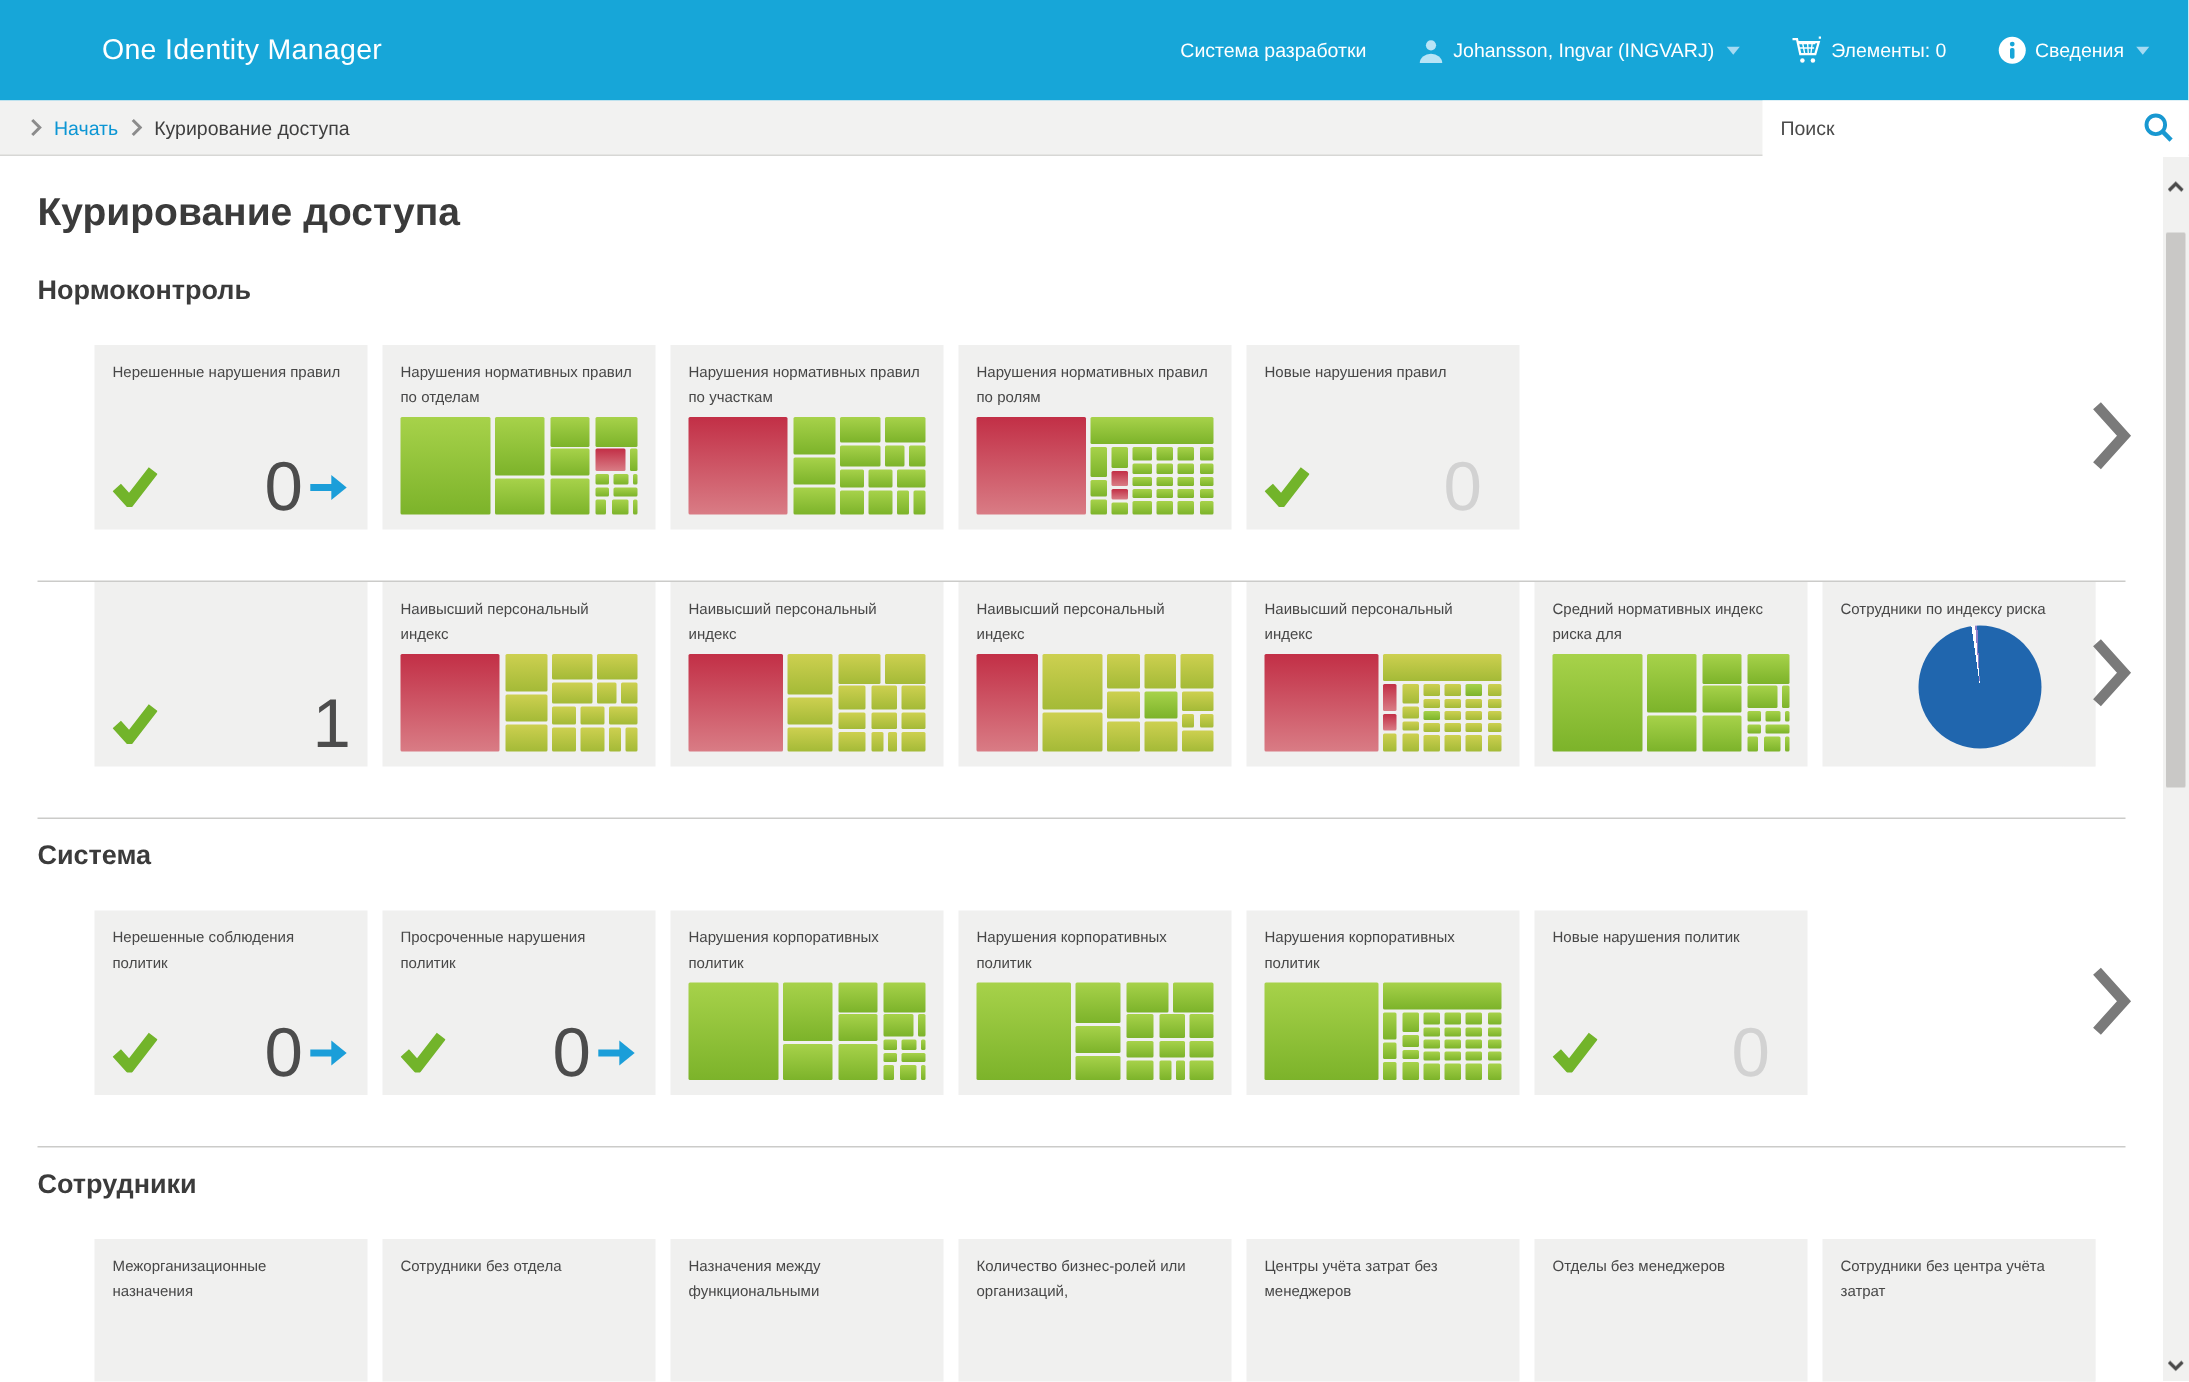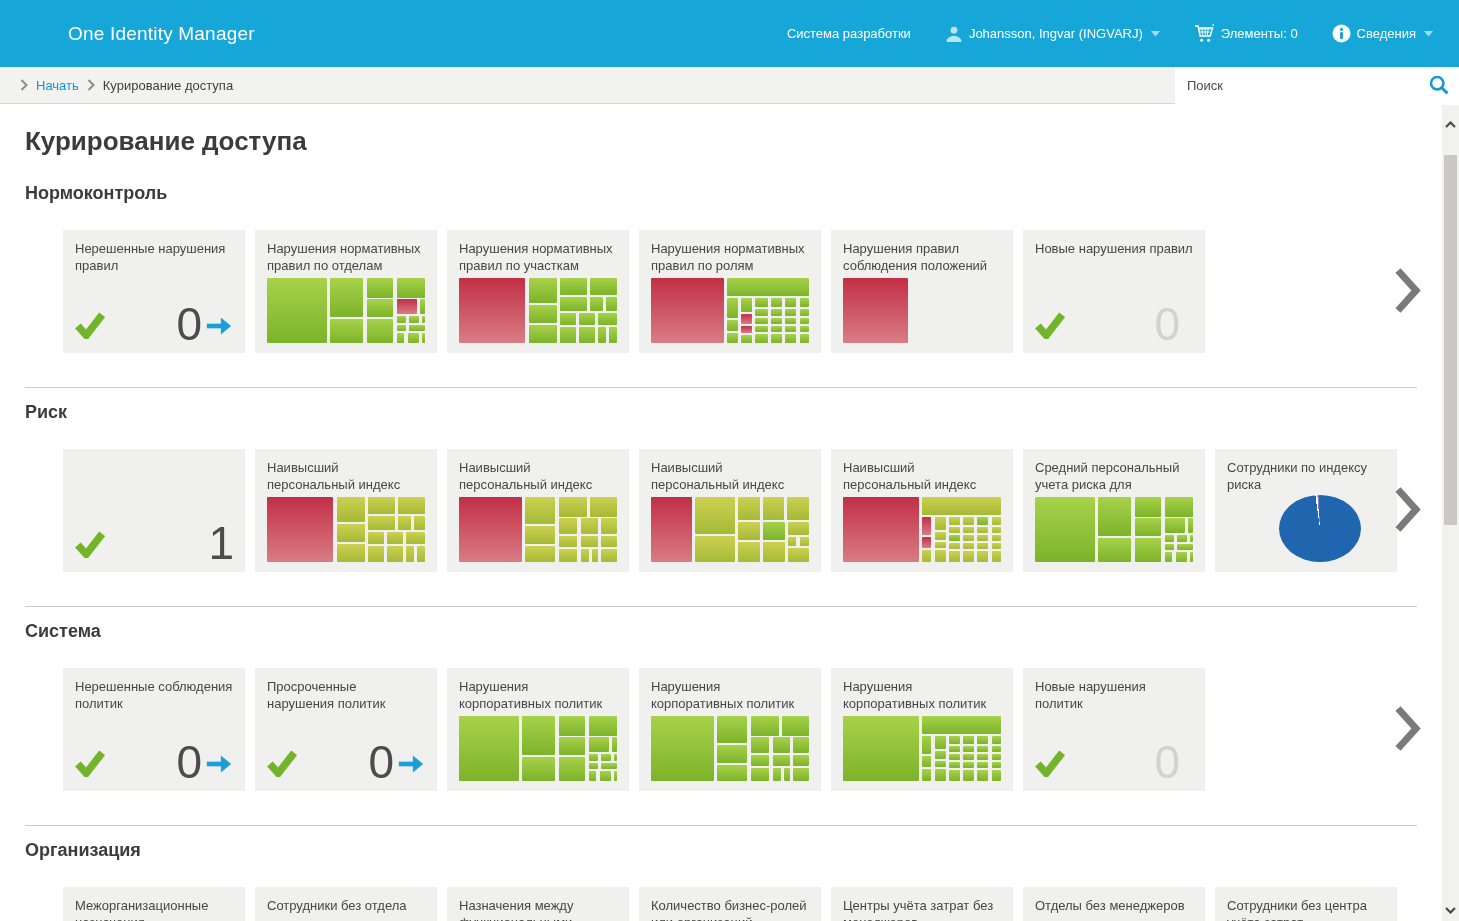--- a/index.html
+++ b/index.html
@@ -35,21 +35,21 @@
 
   
   .main { width:1443px; padding:16px 0 0 25px; }
   .page-title { font-size:26px; font-weight:600; color:#3b3b3b; margin:6px 0 26px; }
   .section-title { font-size:18px; font-weight:700; color:#3b3b3b; margin:14px 0 26px; }
   .section-rule { border:0; border-top:1px solid #cbcbc9; margin:34px 0 0; width:1392px; }
 
   .cardrow { position:relative; margin-left:38px; display:flex; gap:10px; width:1344px; }
   .card { width:182px; height:123px; background:#f0f0ef; padding:10px 12px;
           display:flex; flex-direction:column; position:relative; overflow:hidden; cursor:pointer; }
-  .card-title { font-size:13px; line-height:17px; color:#474747; }
+  .card-title { font-size:10px; line-height:17px; color:#474747; }
   .grow { flex:1; }
   .fade::after { content:""; position:absolute; top:0; right:0; width:28px; height:100%;
                  background:linear-gradient(90deg, rgba(240,240,239,0), #f0f0ef 80%); }
 
   .counter-bottom { display:flex; align-items:flex-end; }
   .big-num { margin-left:auto; font-size:46px; line-height:38px; font-weight:300;
              color:#4c4c4c; letter-spacing:-1px; }
   .big-num.muted { color:#d2d2d2; margin-right:14px; }
   .go-arrow { margin-left:4px; margin-bottom:2px; }
 
@@ -232,41 +232,34 @@
             <div class="cell c-green" style="left: 76%; top: 74%; width: 7%; height: 9%;"></div>
             <div class="cell c-green" style="left: 85%; top: 74%; width: 7%; height: 9%;"></div>
             <div class="cell c-green" style="left: 94%; top: 74%; width: 6%; height: 9%;"></div>
             <div class="cell c-green" style="left: 66%; top: 86%; width: 8%; height: 14%;"></div>
             <div class="cell c-green" style="left: 76%; top: 86%; width: 7%; height: 14%;"></div>
             <div class="cell c-green" style="left: 85%; top: 86%; width: 7%; height: 14%;"></div>
             <div class="cell c-green" style="left: 94%; top: 86%; width: 6%; height: 14%;"></div>
           </div>
         </div>
         <div class="card">
-          <div class="card-title">Нарушения правил соблюдения положений</div>
-          <div class="treemap">
-            <div class="cell c-red" style="left: 0%; top: 0%; width: 41%; height: 100%;"></div>
-          </div>
-        </div>
-        <div class="card">
           <div class="card-title">Новые нарушения правил</div>
           <div class="grow"></div>
           <div class="counter-bottom">
             <span><svg width="30" height="28" viewBox="0 0 32 30">
                 <path d="M3 16 L12 26 L29 4" fill="none" stroke="#72b42a" stroke-width="8"></path>
               </svg></span>
             <span class="big-num muted">0</span>
           </div>
         </div>
         <button class="row-next"><svg width="27" height="48" viewBox="0 0 27 48">
             <path d="M4 4 L22 24 L4 44" fill="none" stroke="#7a7a7a" stroke-width="7"></path>
           </svg></button>
       </div>
       <hr class="section-rule">
-      <h2 class="section-title">Риск</h2>
       <div class="cardrow">
         <div class="card">
           <div class="grow"></div>
           <div class="counter-bottom">
             <span><svg width="30" height="28" viewBox="0 0 32 30">
                 <path d="M3 16 L12 26 L29 4" fill="none" stroke="#72b42a" stroke-width="8"></path>
               </svg></span>
             <span class="big-num">1</span>
           </div>
         </div>
@@ -359,21 +352,21 @@
             <div class="cell c-olive" style="left: 76%; top: 71%; width: 7%; height: 9%;"></div>
             <div class="cell c-olive" style="left: 85%; top: 71%; width: 7%; height: 9%;"></div>
             <div class="cell c-olive" style="left: 94%; top: 71%; width: 6%; height: 9%;"></div>
             <div class="cell c-olive" style="left: 67%; top: 83%; width: 7%; height: 17%;"></div>
             <div class="cell c-olive" style="left: 76%; top: 83%; width: 7%; height: 17%;"></div>
             <div class="cell c-olive" style="left: 85%; top: 83%; width: 7%; height: 17%;"></div>
             <div class="cell c-olive" style="left: 94%; top: 83%; width: 6%; height: 17%;"></div>
           </div>
         </div>
         <div class="card">
-          <div class="card-title">Средний персональный учета риска для</div>
+          <div class="card-title">Средний нормативных индекс риска для</div>
           <div class="treemap">
             <div class="cell c-green" style="left: 0%; top: 0%; width: 38%; height: 100%;"></div>
             <div class="cell c-green" style="left: 40%; top: 0%; width: 21%; height: 60%;"></div>
             <div class="cell c-green" style="left: 40%; top: 63%; width: 21%; height: 37%;"></div>
             <div class="cell c-green" style="left: 63%; top: 0%; width: 17%; height: 30%;"></div>
             <div class="cell c-green" style="left: 82%; top: 0%; width: 18%; height: 30%;"></div>
             <div class="cell c-green" style="left: 63%; top: 33%; width: 17%; height: 27%;"></div>
             <div class="cell c-green" style="left: 82%; top: 33%; width: 13%; height: 23%;"></div>
             <div class="cell c-green" style="left: 97%; top: 33%; width: 3%; height: 23%;"></div>
             <div class="cell c-green" style="left: 63%; top: 63%; width: 17%; height: 37%;"></div>
@@ -511,21 +504,21 @@
                 <path d="M3 16 L12 26 L29 4" fill="none" stroke="#72b42a" stroke-width="8"></path>
               </svg></span>
             <span class="big-num muted">0</span>
           </div>
         </div>
         <button class="row-next"><svg width="27" height="48" viewBox="0 0 27 48">
             <path d="M4 4 L22 24 L4 44" fill="none" stroke="#7a7a7a" stroke-width="7"></path>
           </svg></button>
       </div>
       <hr class="section-rule">
-      <h2 class="section-title">Организация</h2>
+      <h2 class="section-title">Сотрудники</h2>
       <div class="cardrow">
         <div class="card">
           <div class="card-title">Межорганизационные назначения</div>
         </div>
         <div class="card">
           <div class="card-title">Сотрудники без отдела</div>
         </div>
         <div class="card">
           <div class="card-title">Назначения между функциональными</div>
         </div>

